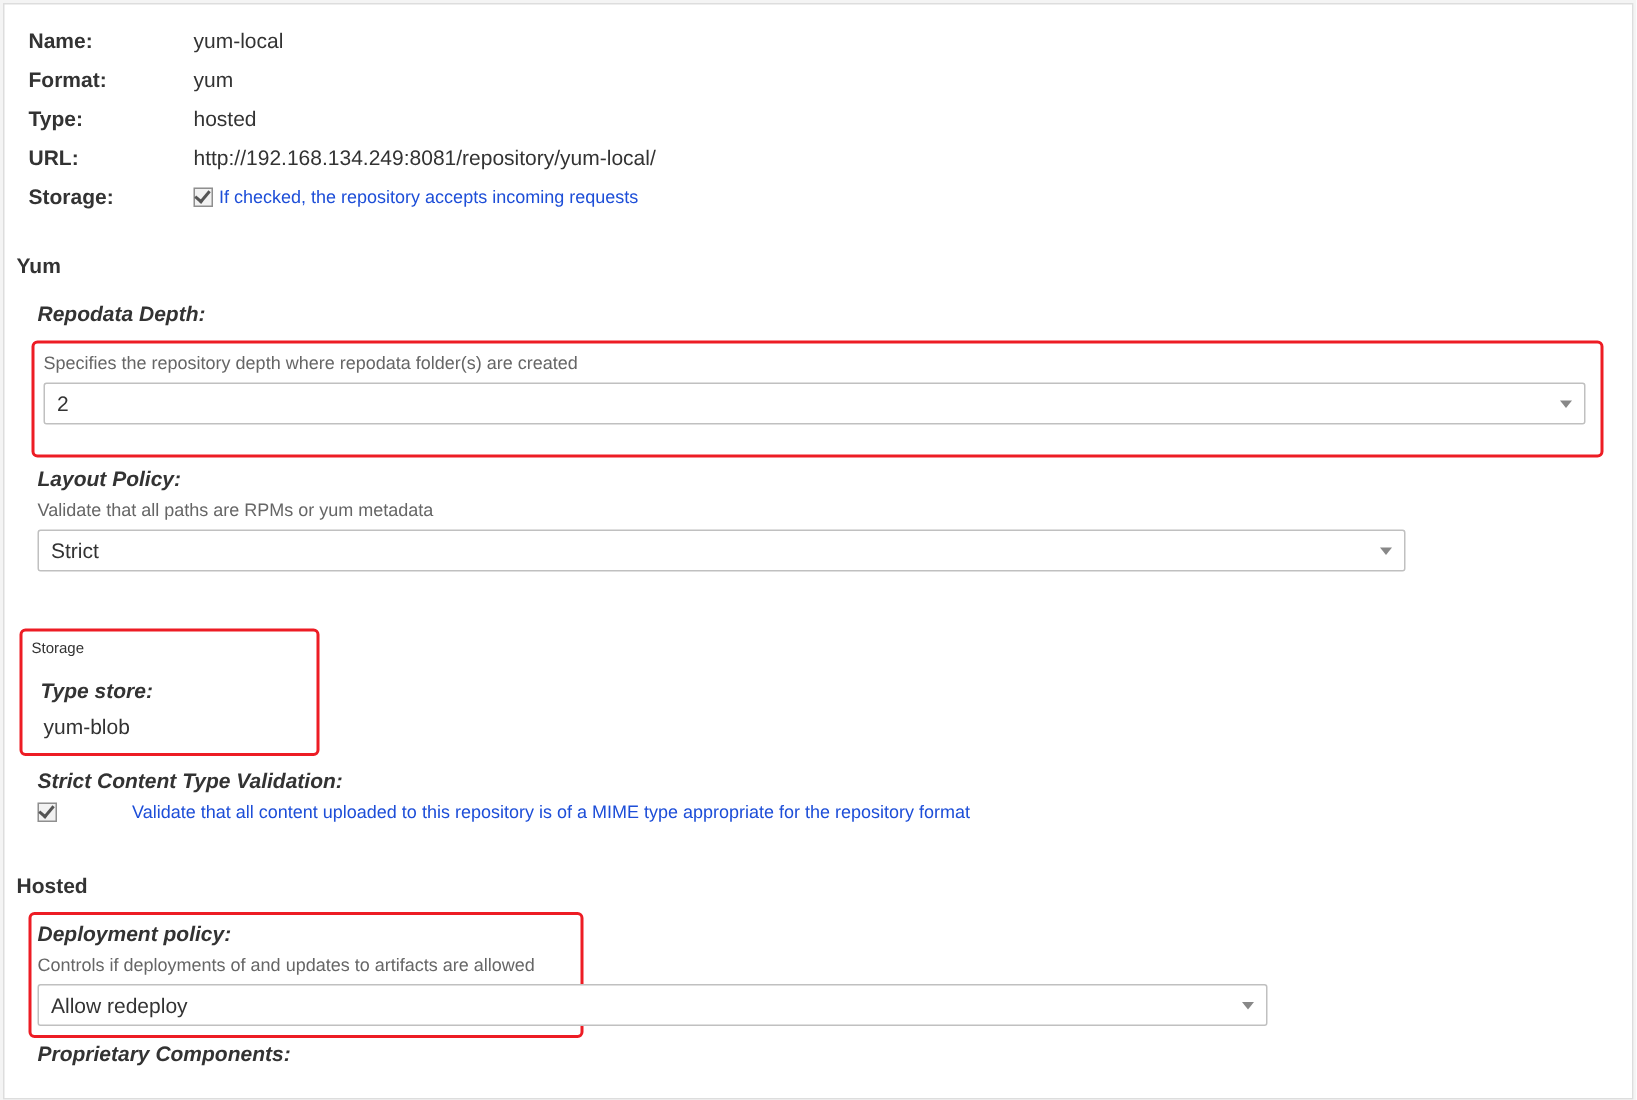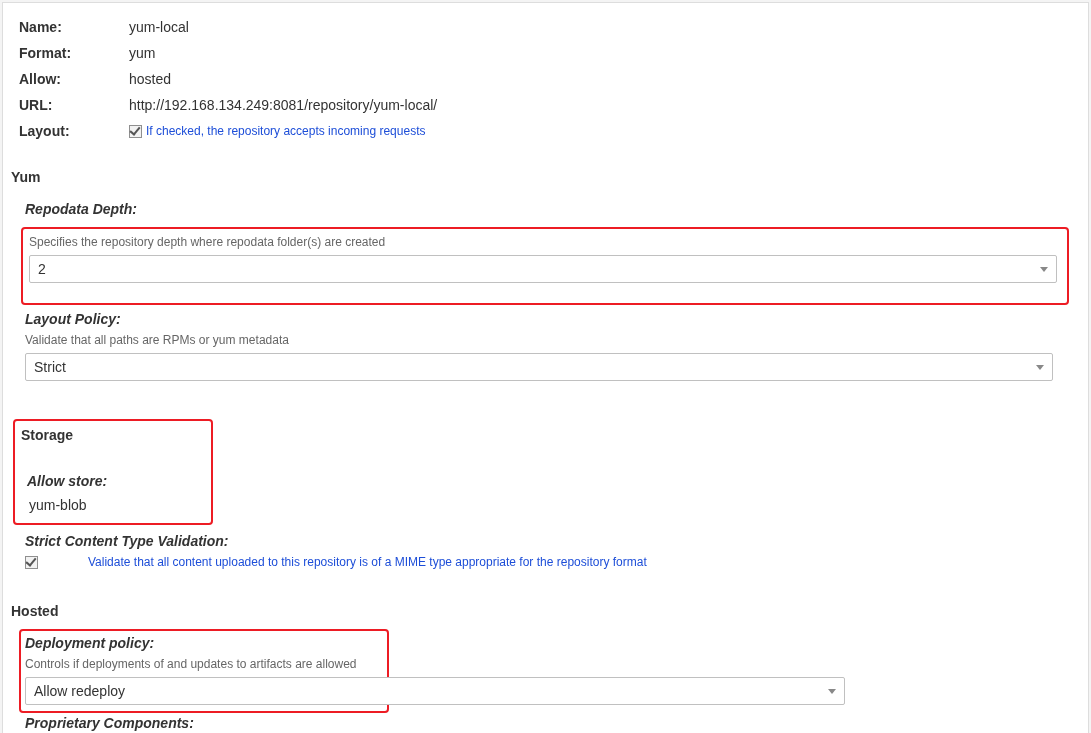--- a/index.html
+++ b/index.html
@@ -134,50 +134,50 @@
     .redbox3 {
       width: 370px;
       margin-left: 2px;
       padding-bottom: 6px;
     }
     
     .group {
       position: relative;
     }
     .layout-policy-combo {
-      width: 1028px;
+      width: 912px;
     }
     .deploy-combo {
       width: 820px;
     }
   </style>
 </head>
 <body>
 
 <div class="page">
   <div class="panel">
 
     <div class="kv-row">
       <div class="kv-label">Name:</div>
       <div class="kv-value">yum-local</div>
     </div>
     <div class="kv-row">
       <div class="kv-label">Format:</div>
       <div class="kv-value">yum</div>
     </div>
     <div class="kv-row">
-      <div class="kv-label">Allow:</div>
+      <div class="kv-label">Type:</div>
       <div class="kv-value">hosted</div>
     </div>
     <div class="kv-row">
       <div class="kv-label">URL:</div>
       <div class="kv-value">http://192.168.134.249:8081/repository/yum-local/</div>
     </div>
     <div class="kv-row online-row">
-      <div class="kv-label">Layout:</div>
+      <div class="kv-label">Storage:</div>
       <div class="kv-value">
         <span class="checkbox checked"></span>
         <span class="help-text">If checked, the repository accepts incoming requests</span>
       </div>
     </div>
 
     <div class="section-header">Yum</div>
 
     <div class="field-block">
       <div class="field-label">Repodata Depth:</div>
@@ -194,22 +194,22 @@
       <div class="field-label">Layout Policy:</div>
       <div class="field-hint">Validate that all paths are RPMs or yum metadata</div>
       <div class="combo layout-policy-combo">
         <span class="combo-text">Strict</span>
         <span class="caret"></span>
       </div>
     </div>
 
     <div style="height:28px"></div>
     <div class="redbox redbox2">
-      <div style="font-weight:bold;font-size:14px;margin-bottom:30px;">Storage</div>
-      <div class="field-label" style="margin-left:6px;margin-bottom:8px;">Allow store:</div>
+      <div style="font-weight:normal;font-size:10px;margin-bottom:14px;">Storage</div>
+      <div class="field-label" style="margin-left:6px;margin-bottom:8px;">Type store:</div>
       <div class="field-static" style="margin-left:8px;">yum-blob</div>
     </div>
 
     <div class="field-block" style="margin-top:8px;">
       <div class="field-label">Strict Content Type Validation:</div>
       <div class="check-row" style="margin-top:6px;gap:44px;">
         <span class="checkbox checked"></span>
         <span class="help-text" style="margin-left:6px;">Validate that all content uploaded to this repository is of a MIME type appropriate for the repository format</span>
       </div>
     </div>

